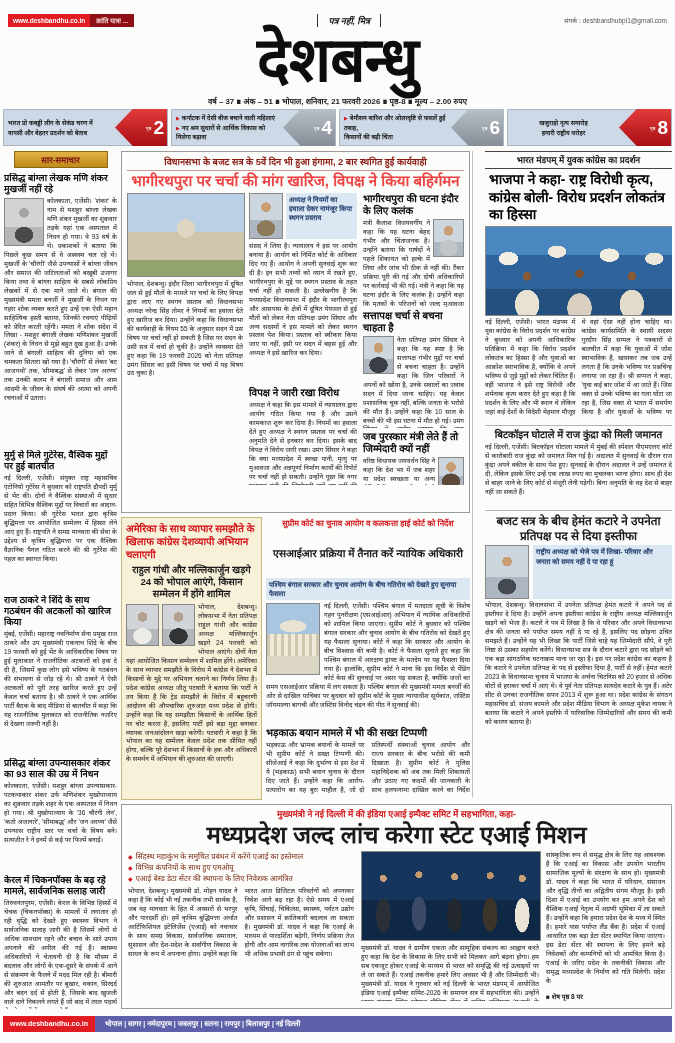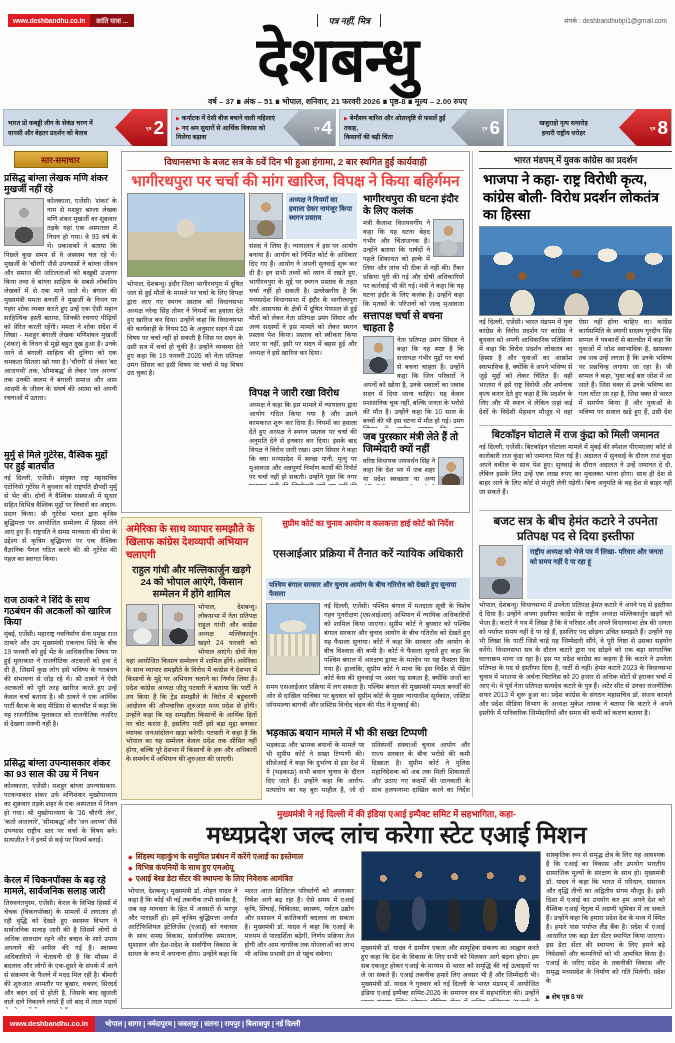--- a/index.html
+++ b/index.html
@@ -53,21 +53,21 @@
   .lead-h{text-align:center;font-size:15px;font-weight:bold;line-height:1.12;color:#ef4444;margin:2px 0 3px;}
   .lead-cols{display:flex;gap:6px;height:292px;overflow:hidden;}
   .lc1{width:116px;}.lc2{width:108px;}.lc3{flex:1;}
   .sub-h{font-size:10px;font-weight:bold;line-height:1.2;text-align:left;margin:3px 0 2px;color:#0d0d0d;}
   .mini{width:29px;height:36px;border:1px solid #888;}
   .fr{float:right;margin:0 0 2px 3px;}
   .fl{float:left;margin:0 3px 2px 0;}
 
   
   .rightcol{top:151px;left:472px;width:200px;height:646px;border-left:1px solid #bdbdbd;
-            box-sizing:border-box;padding-left:6px;overflow:hidden;}
+            box-sizing:border-box;padding-left:12px;overflow:hidden;}
   .pr-kicker{text-align:center;font-size:8.8px;font-weight:bold;border-top:1px solid #444;
              border-bottom:1px solid #444;padding:2px 0;margin-bottom:2px;}
   .pr-h{font-size:13.8px;font-weight:bold;line-height:1.28;color:#000;margin:2px 4px;}
   .pr-body{columns:2;column-gap:6px;height:104px;}
   .bt-h{text-align:center;font-size:10px;font-weight:bold;line-height:1.2;margin:2px 0;}
   .kt-h{text-align:center;font-size:11.8px;font-weight:bold;line-height:1.25;margin:2px 0;}
   .kt-row{display:flex;gap:4px;margin:2px 0;}
   .kt-photo{width:42px;height:52px;border:1px solid #888;flex:none;}
 
   
@@ -86,21 +86,21 @@
   .sir-body{height:122px;}
   .sir-sub{columns:2;column-gap:7px;height:58px;}
 
   
   .ai{top:804px;left:121px;width:551px;height:205px;border:1px solid #9a9a9a;box-sizing:border-box;
       padding:3px 6px;overflow:hidden;}
   .ai-kicker{text-align:center;font-size:8.8px;font-weight:bold;color:#d3171c;}
   .ai-h{text-align:center;font-size:24px;font-weight:bold;line-height:1.05;margin:2px 0 4px;}
   .ai-row{display:flex;gap:7px;height:150px;overflow:hidden;}
   .ai-colA{width:226px;display:flex;flex-direction:column;}
-  .ai-bullets{font-size:7.6px;font-weight:bold;color:#7a2a12;line-height:1.45;margin-bottom:3px;}
+  .ai-bullets{font-size:7.6px;font-weight:normal;color:#7a2a12;line-height:1.45;margin-bottom:3px;}
   .ai-bullets div::before{content:"◆";color:#d3171c;font-size:6px;margin-right:3px;}
   .ai-bodyA{columns:2;column-gap:7px;flex:1;overflow:hidden;}
   .ai-colB{width:178px;display:flex;flex-direction:column;}
   .ai-photo{width:100%;height:88px;border:1px solid #888;margin-bottom:3px;flex:none;}
   .ai-colC{flex:1;overflow:hidden;}
   .cont{font-weight:bold;}
 
   
   .footer{top:1016px;left:3px;width:669px;height:16px;display:flex;font-size:7px;font-weight:bold;line-height:16px;}
   .ft-url{background:#e11b22;color:#fff;padding:0 7px;}

